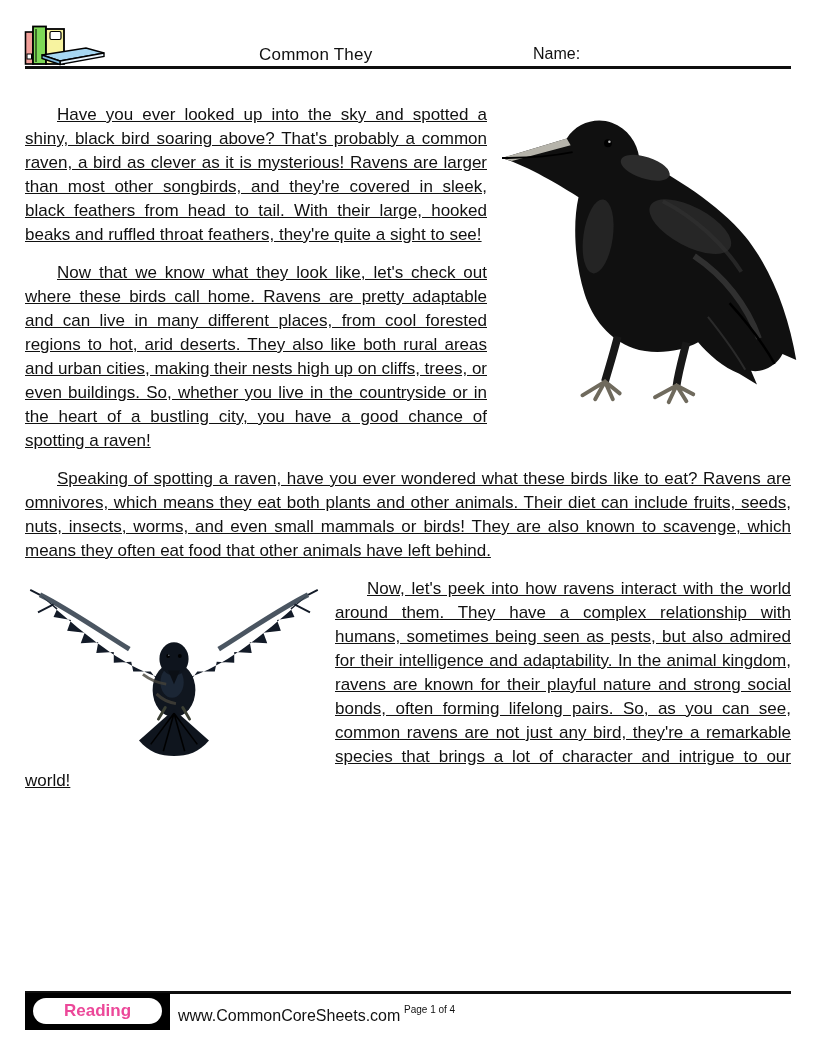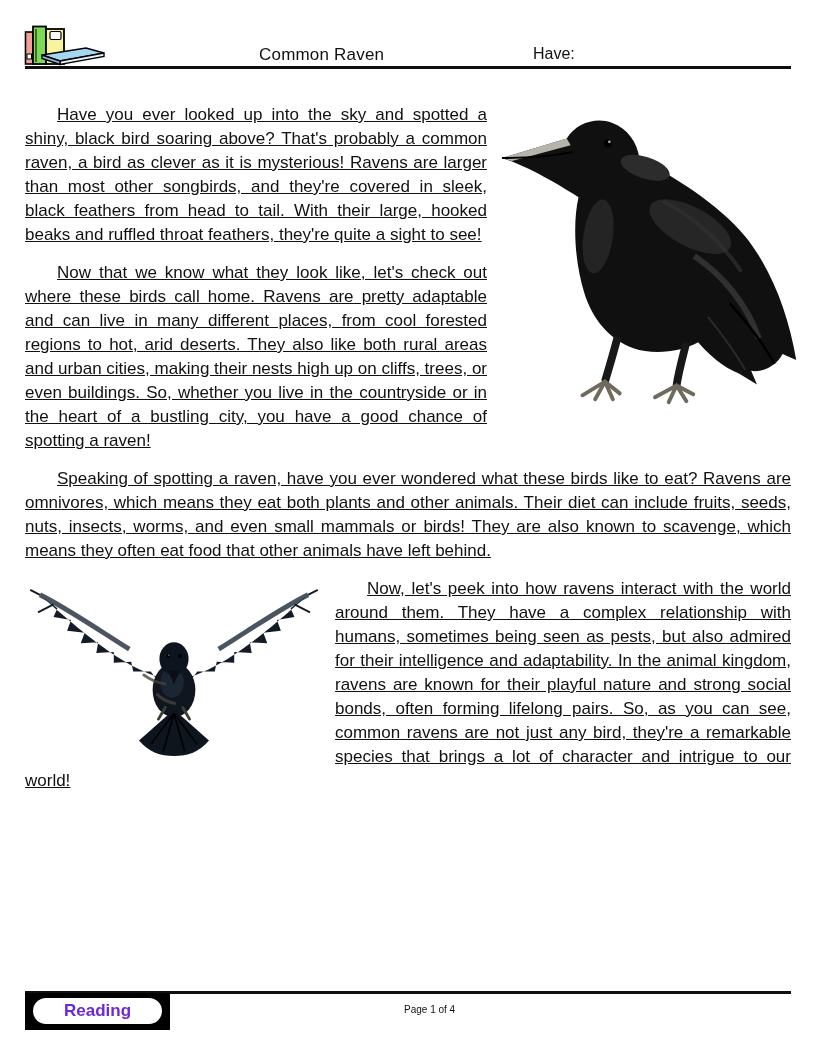--- a/index.html
+++ b/index.html
@@ -30,21 +30,21 @@
   .float-flying { float:left; width:300px; height:184px; margin:0 10px 0 0; }
   .float-flying svg { display:block; width:298px; height:170px; margin-top:10px; }
 
   
   .footer-rule { position:absolute; left:25px; top:991px; width:766px; height:3px; background:#0f0f0f; }
   .reading-badge { position:absolute; left:25px; top:993px; width:145px; height:37px; background:#000; }
   .reading-pill {
     position:absolute; left:8px; top:5px; right:8px; bottom:6px;
     background:#fff; border-radius:14px;
     display:flex; align-items:center; justify-content:center;
-    font-size:17px; font-weight:bold; color:#6d28d9;text-align:center;
+    font-size:17px; font-weight:bold; color:#ec4899;text-align:center;
   }
   .site-url  { position:absolute; left:178px; top:1007px; font-size:16px; }
   .page-info { position:absolute; left:404px; top:1004px; font-size:10px; }
 </style>
 </head>
 <body>
 
 <div class="page">
 
   <svg class="logo" viewBox="0 0 86 44" xmlns="http://www.w3.org/2000/svg">
@@ -56,22 +56,22 @@
     <line x1="12" y1="5" x2="12" y2="38" stroke="#000" stroke-width="1"></line>
 
     <rect x="22" y="5" width="18" height="35" fill="#f7f3a0" stroke="#000" stroke-width="1.8"></rect>
     <rect x="26" y="7.5" width="11" height="8" rx="1.5" fill="#fff" stroke="#000" stroke-width="1.2"></rect>
 
     <path d="M18,31 L62,24 L80,29 L36,37 Z" fill="#a6d7f2" stroke="#000" stroke-width="1.6"></path>
     <path d="M36,37 L80,29 L80,32.5 L36,40.5 Z" fill="#e8f4fc" stroke="#000" stroke-width="1.4"></path>
     <path d="M18,31 L36,37 L36,40.5 L18,34.5 Z" fill="#7db9dd" stroke="#000" stroke-width="1.4"></path>
   </svg>
 
-  <div class="page-title">Common Raven</div>
-  <div class="name-label">Have:</div>
+  <div class="page-title">Common They</div>
+  <div class="name-label">Name:</div>
   <div class="header-rule"></div>
 
   <div class="content">
 
     <div class="float-standing">
       <svg viewBox="0 0 320 310" xmlns="http://www.w3.org/2000/svg">
 
         <path d="M4,52 L70,32 C80,16 100,10 116,16 C132,22 142,36 144,52
                  C180,72 224,98 252,132 C278,164 296,210 304,258
                  L290,252 C284,264 270,271 258,269 L264,283 L246,272
@@ -140,15 +140,16 @@
       </svg>
     </div>
 
     <p>Now, let's peek into how ravens interact with the world around them. They have a complex relationship with humans, sometimes being seen as pests, but also admired for their intelligence and adaptability. In the animal kingdom, ravens are known for their playful nature and strong social bonds, often forming lifelong pairs. So, as you can see, common ravens are not just any bird, they're a remarkable species that brings a lot of character and intrigue to our world!</p>
   </div>
 
   <div class="footer-rule"></div>
   <div class="reading-badge">
     <div class="reading-pill">Reading</div>
   </div>
+  <div class="site-url">www.CommonCoreSheets.com</div>
   <div class="page-info">Page 1 of 4</div>
 
 </div>
 
 </body></html>

